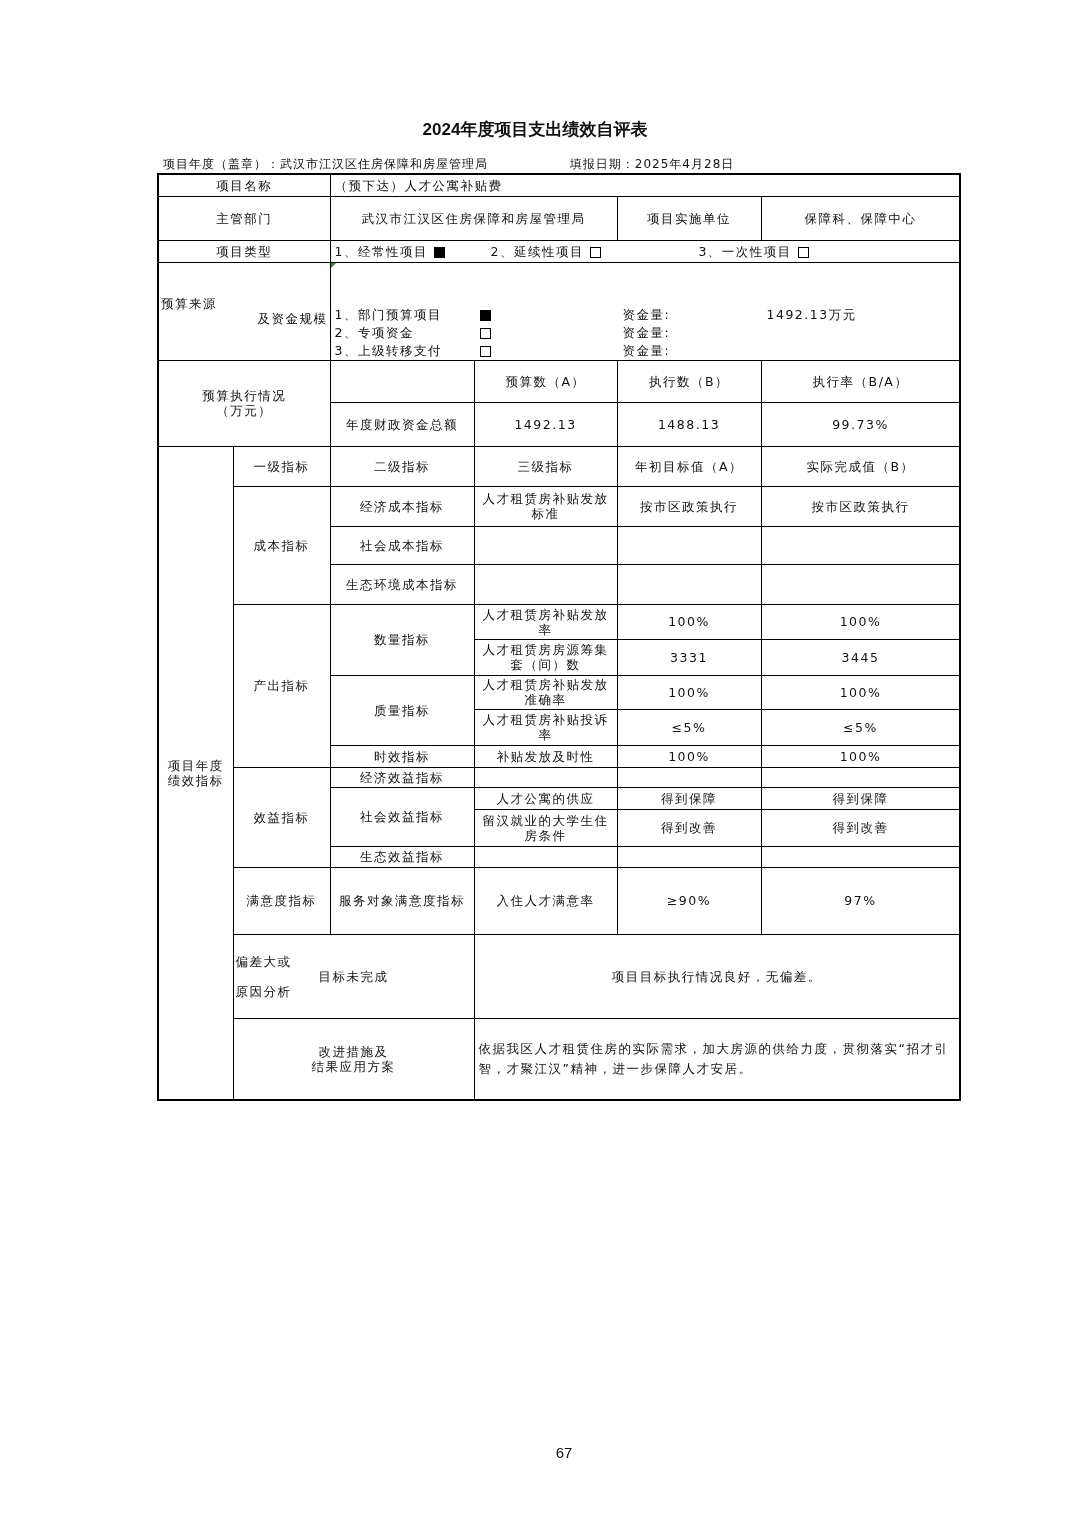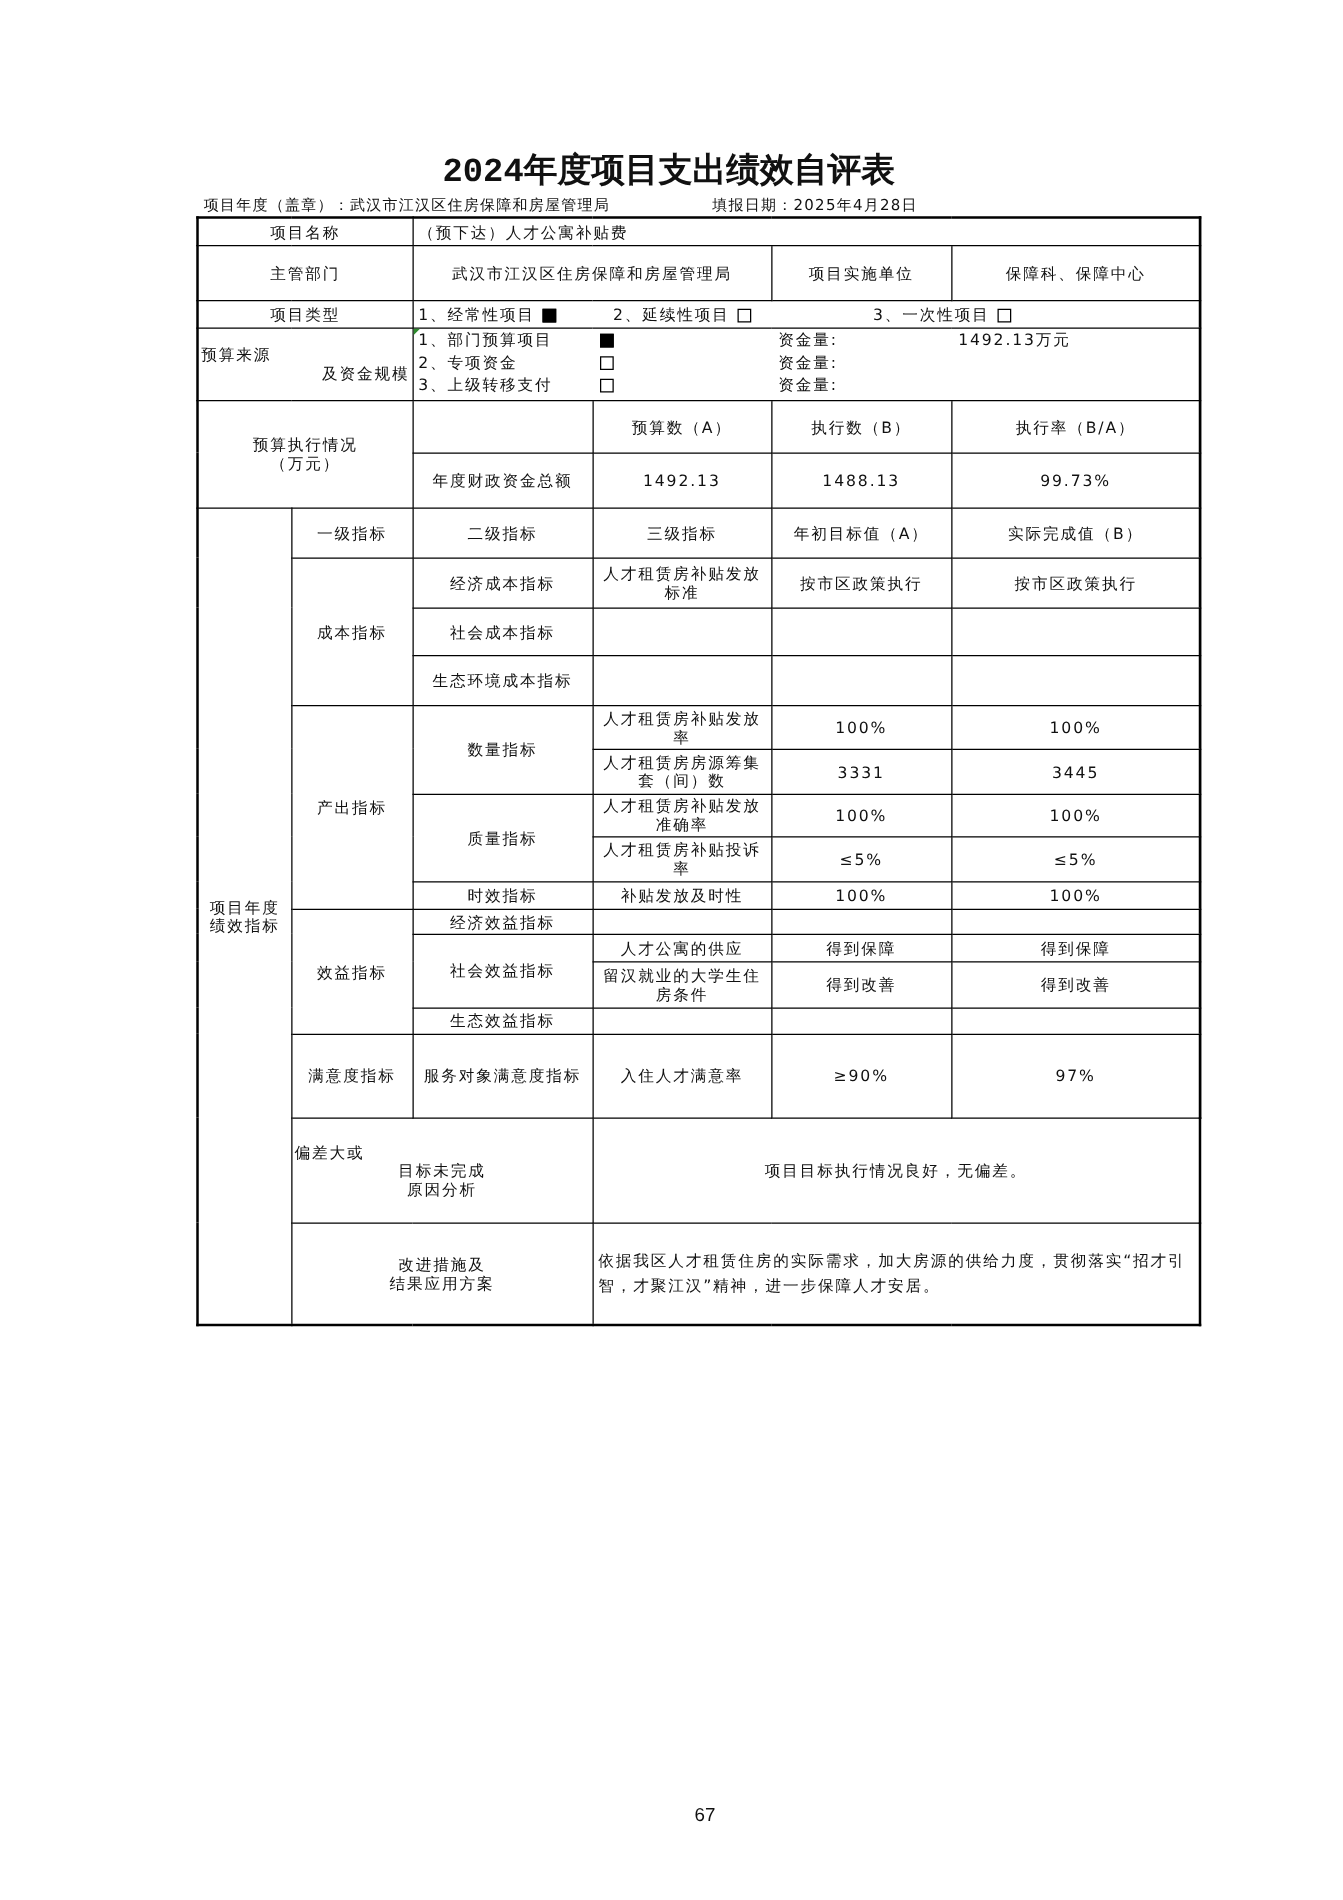--- a/index.html
+++ b/index.html
@@ -1,25 +1,25 @@
 <!DOCTYPE html>
 <html><head>
 <meta charset="utf-8">
 <style>
   html, body { margin:0; padding:0; background:#ffffff; }
   body { width:1074px; height:1520px; position:relative; font-family:"DejaVu Sans", sans-serif; color:#111; overflow:hidden; }
-  .title { position:absolute; top:118px; left:0; width:1070px; text-align:center; font-family:Liberation Mono, monospace; font-weight:bold; font-size:27px; letter-spacing:0px; }
+  .title { position:absolute; top:118px; left:0; width:1070px; text-align:center; font-family:Liberation Sans, sans-serif; font-weight:bold; font-size:17px; letter-spacing:0px; }
   .meta { position:absolute; top:156px; left:163px; font-size:12px; white-space:nowrap; letter-spacing:1px; }
   .meta .date { margin-left:77px; }
   table.main { position:absolute; top:173px; left:157px; width:802px; border-collapse:collapse; table-layout:fixed; font-size:12.5px; }
   table.main td { border:1.5px solid #000; text-align:center; vertical-align:middle; padding:0 2px; line-height:15px; letter-spacing:1.5px; }
   table.main { border:2.5px solid #000; }
   td.left { text-align:left !important; padding-left:4px !important; }
   .pl { display:block; text-align:left; }
-  .fund-grid { display:grid; grid-template-columns:145px 140px 140px 1fr; text-align:left; line-height:18px; }
+  .fund-grid { display:grid; grid-template-columns:145px 140px 140px 1fr; text-align:left; line-height:18px;margin-top:43px; }
   .sq { display:inline-block; width:9px; height:9px; border:1px solid #000; vertical-align:middle; margin-left:6px; }
   .sq.filled { background:#000; }
   .page-num { position:absolute; top:1444px; left:0; width:1074px; text-align:center; font-family:"Liberation Sans", sans-serif; font-size:15px;padding-left:27px; }
   .corner { position:absolute; width:0; height:0; border-top:5px solid #2e8b2e; border-right:5px solid transparent; }
 </style>
 </head>
 <body>
 
 <div class="title">2024年度项目支出绩效自评表</div>
 
@@ -195,21 +195,21 @@
     <td>服务对象满意度指标</td>
     <td>入住人才满意率</td>
     <td>≥90%</td>
     <td>97%</td>
   </tr>
 
   <tr style="height:84px">
     <td colspan="2">
       <span class="pl" style="text-align:left">偏差大或</span>
       <span class="pl" style="text-align:center">目标未完成</span>
-      <span class="pl" style="text-align:center">原因分析</span>
+      <span class="pl" style="text-align:left">原因分析</span>
     </td>
     <td colspan="4">项目目标执行情况良好，无偏差。</td>
   </tr>
 
   <tr style="height:82px">
     <td colspan="2">
       <span class="pl" style="text-align:center">改进措施及</span>
       <span class="pl" style="text-align:center">结果应用方案</span>
     </td>
     <td colspan="4" class="left" style="line-height:20px">依据我区人才租赁住房的实际需求，加大房源的供给力度，贯彻落实“招才引智，才聚江汉”精神，进一步保障人才安居。</td>

